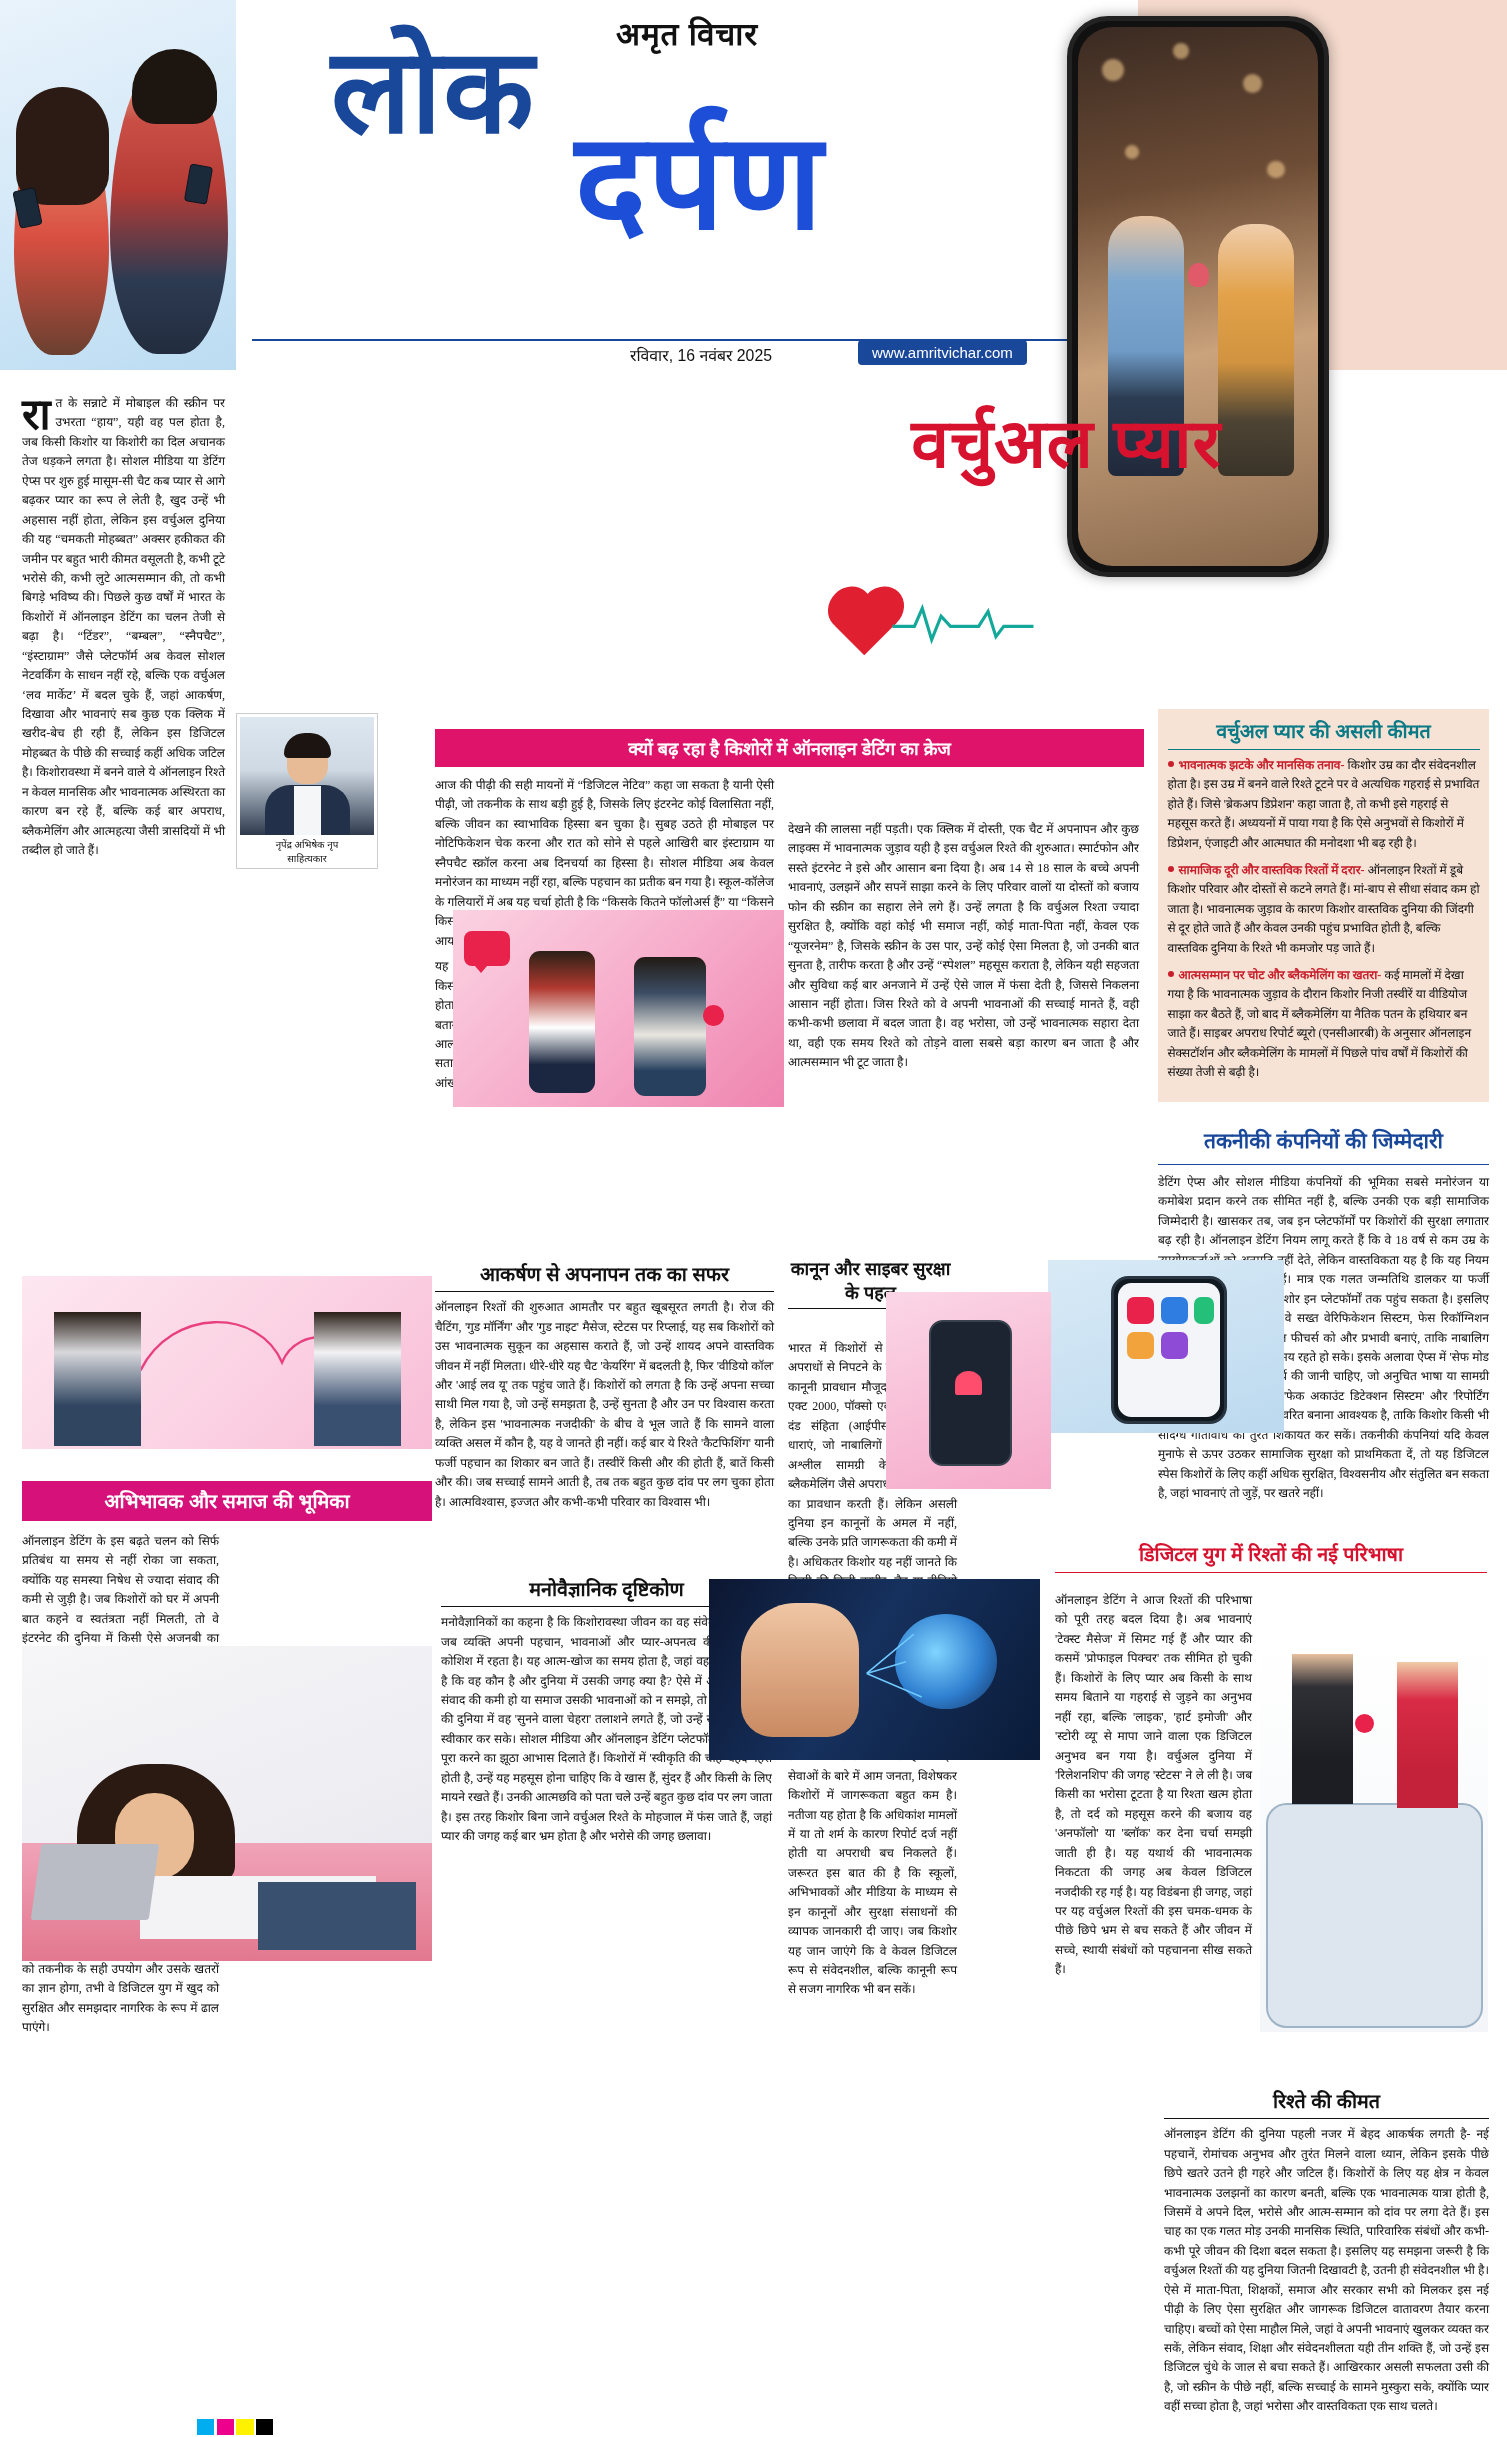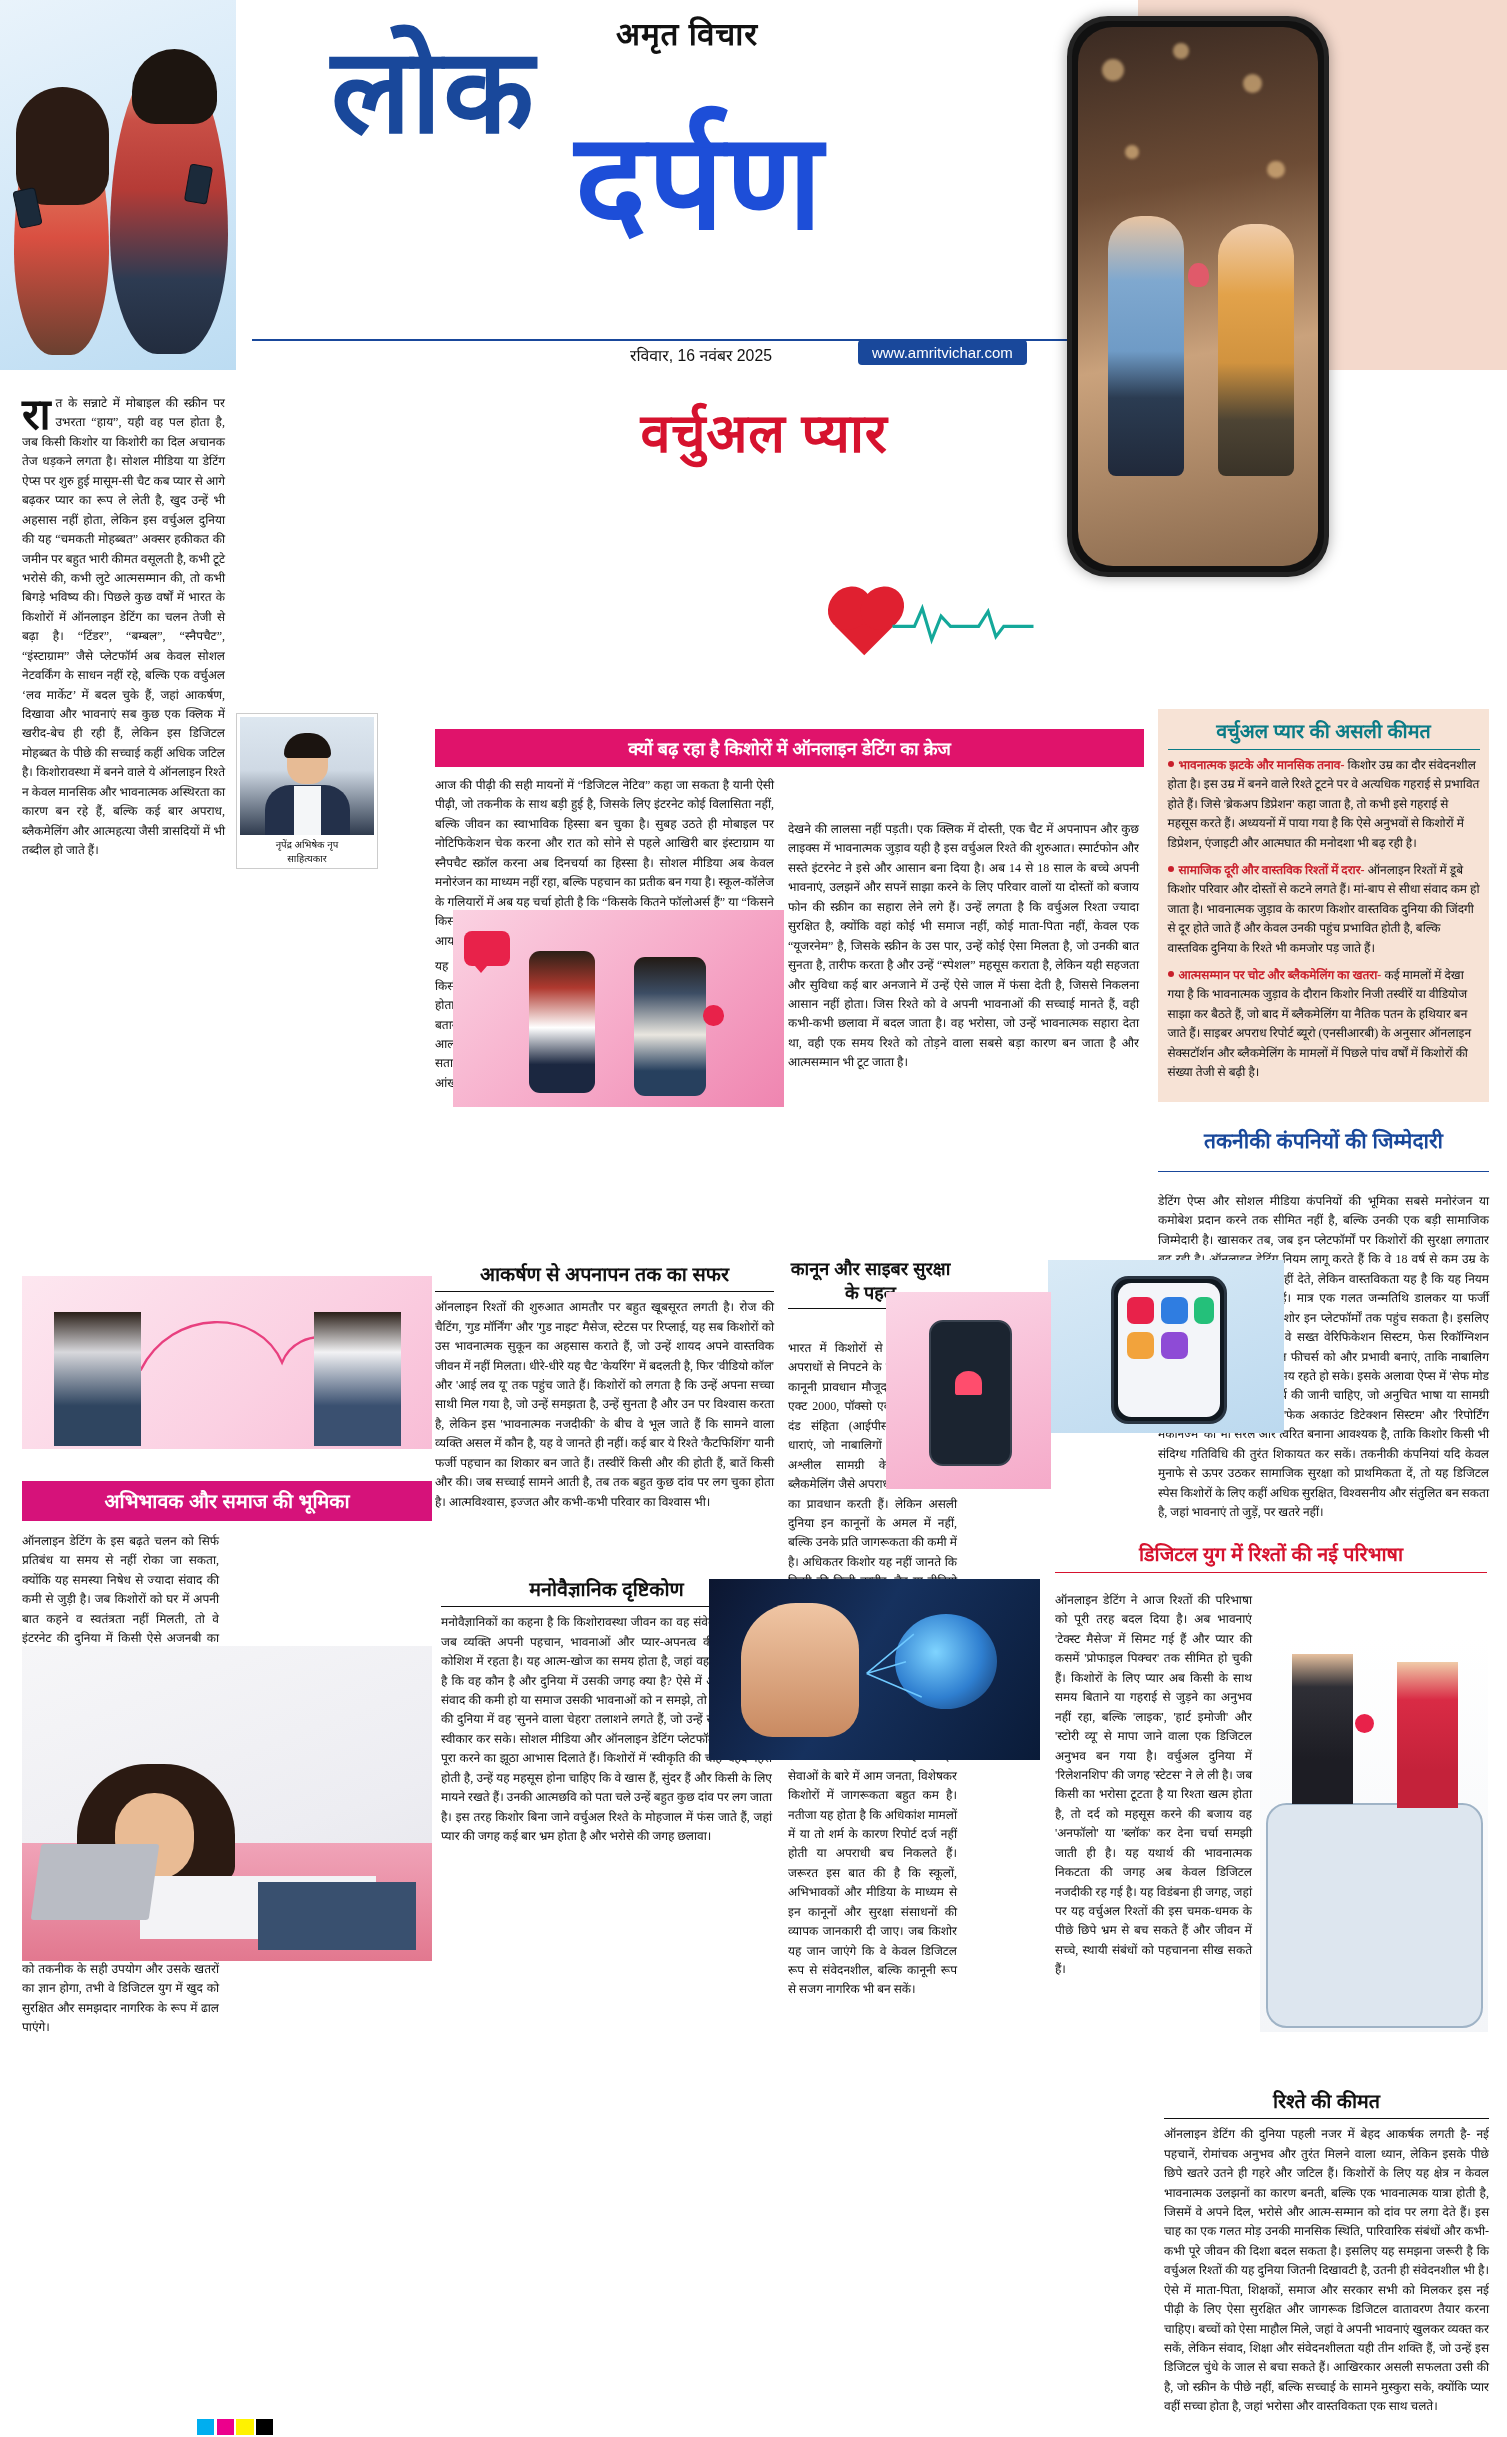--- a/index.html
+++ b/index.html
@@ -24,36 +24,36 @@
   .mh-web{position:absolute;left:622px;top:340px;background:#19489b;color:#fff;font-size:15px;padding:3.9px 14px;border-radius:4px;font-family:"Liberation Sans",sans-serif;}
   .mh-right{position:absolute;left:1138px;top:0;width:369px;height:370px;background:#f4d9cc;}
   .mh-phone{position:absolute;left:1067px;top:15.8px;width:252px;height:551px;background:#111;border-radius:41px;border:5.5px solid #222;overflow:hidden;box-shadow:0 0 14px rgba(0,0,0,.35);}
   .mh-phone .scr{position:absolute;left:6.3px;top:6.3px;right:6.3px;bottom:6.3px;border-radius:35px;background:linear-gradient(170deg,#3a2a22 0%,#6d4c35 30%,#caa27c 60%,#8a6a4e 100%);overflow:hidden;}
   .mh-couple-m{position:absolute;left:30px;top:189px;width:76px;height:260px;background:linear-gradient(180deg,#e8c4a2 0%,#7fa8cf 25%,#6f9bc6 52%,#2b3c52 70%,#20293a 100%);border-radius:33px 33px 7.9px 7.9px;}
   .mh-couple-f{position:absolute;right:23.6px;top:197px;width:76px;height:252px;background:linear-gradient(180deg,#f0cdac 0%,#e2a24a 28%,#d1933f 55%,#4d4434 78%,#3a3328 100%);border-radius:33px 33px 7.9px 7.9px;}
   .bokeh{position:absolute;border-radius:50%;background:rgba(255,214,150,.55);filter:blur(1.6px);}
 
   
   .hl-wrap{position:absolute;left:307px;top:394px;width:914px;}
-  .hl1{font-family:"Liberation Sans",sans-serif;font-weight:bold;font-size:54px;color:#d6122e;text-align:center;letter-spacing:0.8px;}
+  .hl1{font-family:"Liberation Sans",sans-serif;font-weight:bold;font-size:68px;color:#d6122e;text-align:right;letter-spacing:0.8px;}
   .hl2{font-family:"Liberation Sans",sans-serif;font-weight:bold;font-size:58px;color:#111;text-align:center;margin-top:12.6px;letter-spacing:0.8px;}
   .heart-ecg{position:absolute;left:843px;top:599px;width:189px;height:55px;}
   .heart{position:absolute;left:0;top:4.7px;width:46px;height:41px;background:#e02030;transform:rotate(-45deg);}
   .heart:before,.heart:after{content:"";position:absolute;width:46px;height:41px;background:#e02030;border-radius:50%;}
   .heart:before{top:-23px;left:0;}
   .heart:after{left:23px;top:0;}
 
   
   .col{position:absolute;}
   .body-hi{font-family:"Liberation Serif",serif;font-size:12px;line-height:1.62;text-align:justify;color:#111;}
   .dropcap::first-letter{font-size:43px;line-height:35px;float:left;padding:3.2px 4.7px 0 0;font-weight:bold;color:#111;}
 
   
   .bar-pink{background:#e0136b;color:#fff;font-family:"Liberation Sans",sans-serif;font-weight:bold;font-size:18px;text-align:center;padding:7px 4.7px;}
-  .head-blue{color:#19489b;font-family:"Liberation Sans",sans-serif;font-weight:bold;font-size:21px;text-align:center;border-bottom:1.6px solid #19489b;padding-bottom:17px;margin-bottom:20px;}
+  .head-blue{color:#19489b;font-family:"Liberation Sans",sans-serif;font-weight:bold;font-size:21px;text-align:center;border-bottom:1.6px solid #19489b;padding-bottom:10px;margin-bottom:8px;}
   .head-teal{color:#0a7b86;font-family:"Liberation Sans",sans-serif;font-weight:bold;font-size:19.7px;text-align:center;border-bottom:1.6px solid #0a7b86;padding-bottom:4.7px;margin-bottom:6.3px;}
   .head-pinkbar{background:#d6127a;color:#fff;font-family:"Liberation Sans",sans-serif;font-weight:bold;font-size:19.7px;text-align:center;padding:6.3px 3.2px;}
   .head-redline{color:#d6122e;font-family:"Liberation Sans",sans-serif;font-weight:bold;font-size:19.7px;text-align:center;border-bottom:1.6px solid #d6122e;padding-bottom:4.7px;margin-bottom:6.3px;}
   .head-plain{font-family:"Liberation Sans",sans-serif;font-weight:bold;font-size:19.7px;text-align:center;color:#111;border-bottom:1.6px solid #111;padding-bottom:3.9px;margin-bottom:6.3px;}
 
   
   .panel-peach{background:#f7e3d6;}
   .bullet-red{color:#c81f2b;font-weight:bold;}
   .bullet-item{margin-bottom:7.9px;}
   .dot{display:inline-block;width:6.3px;height:6.3px;background:#c81f2b;border-radius:50%;margin-right:4.7px;vertical-align:1.6px;}

